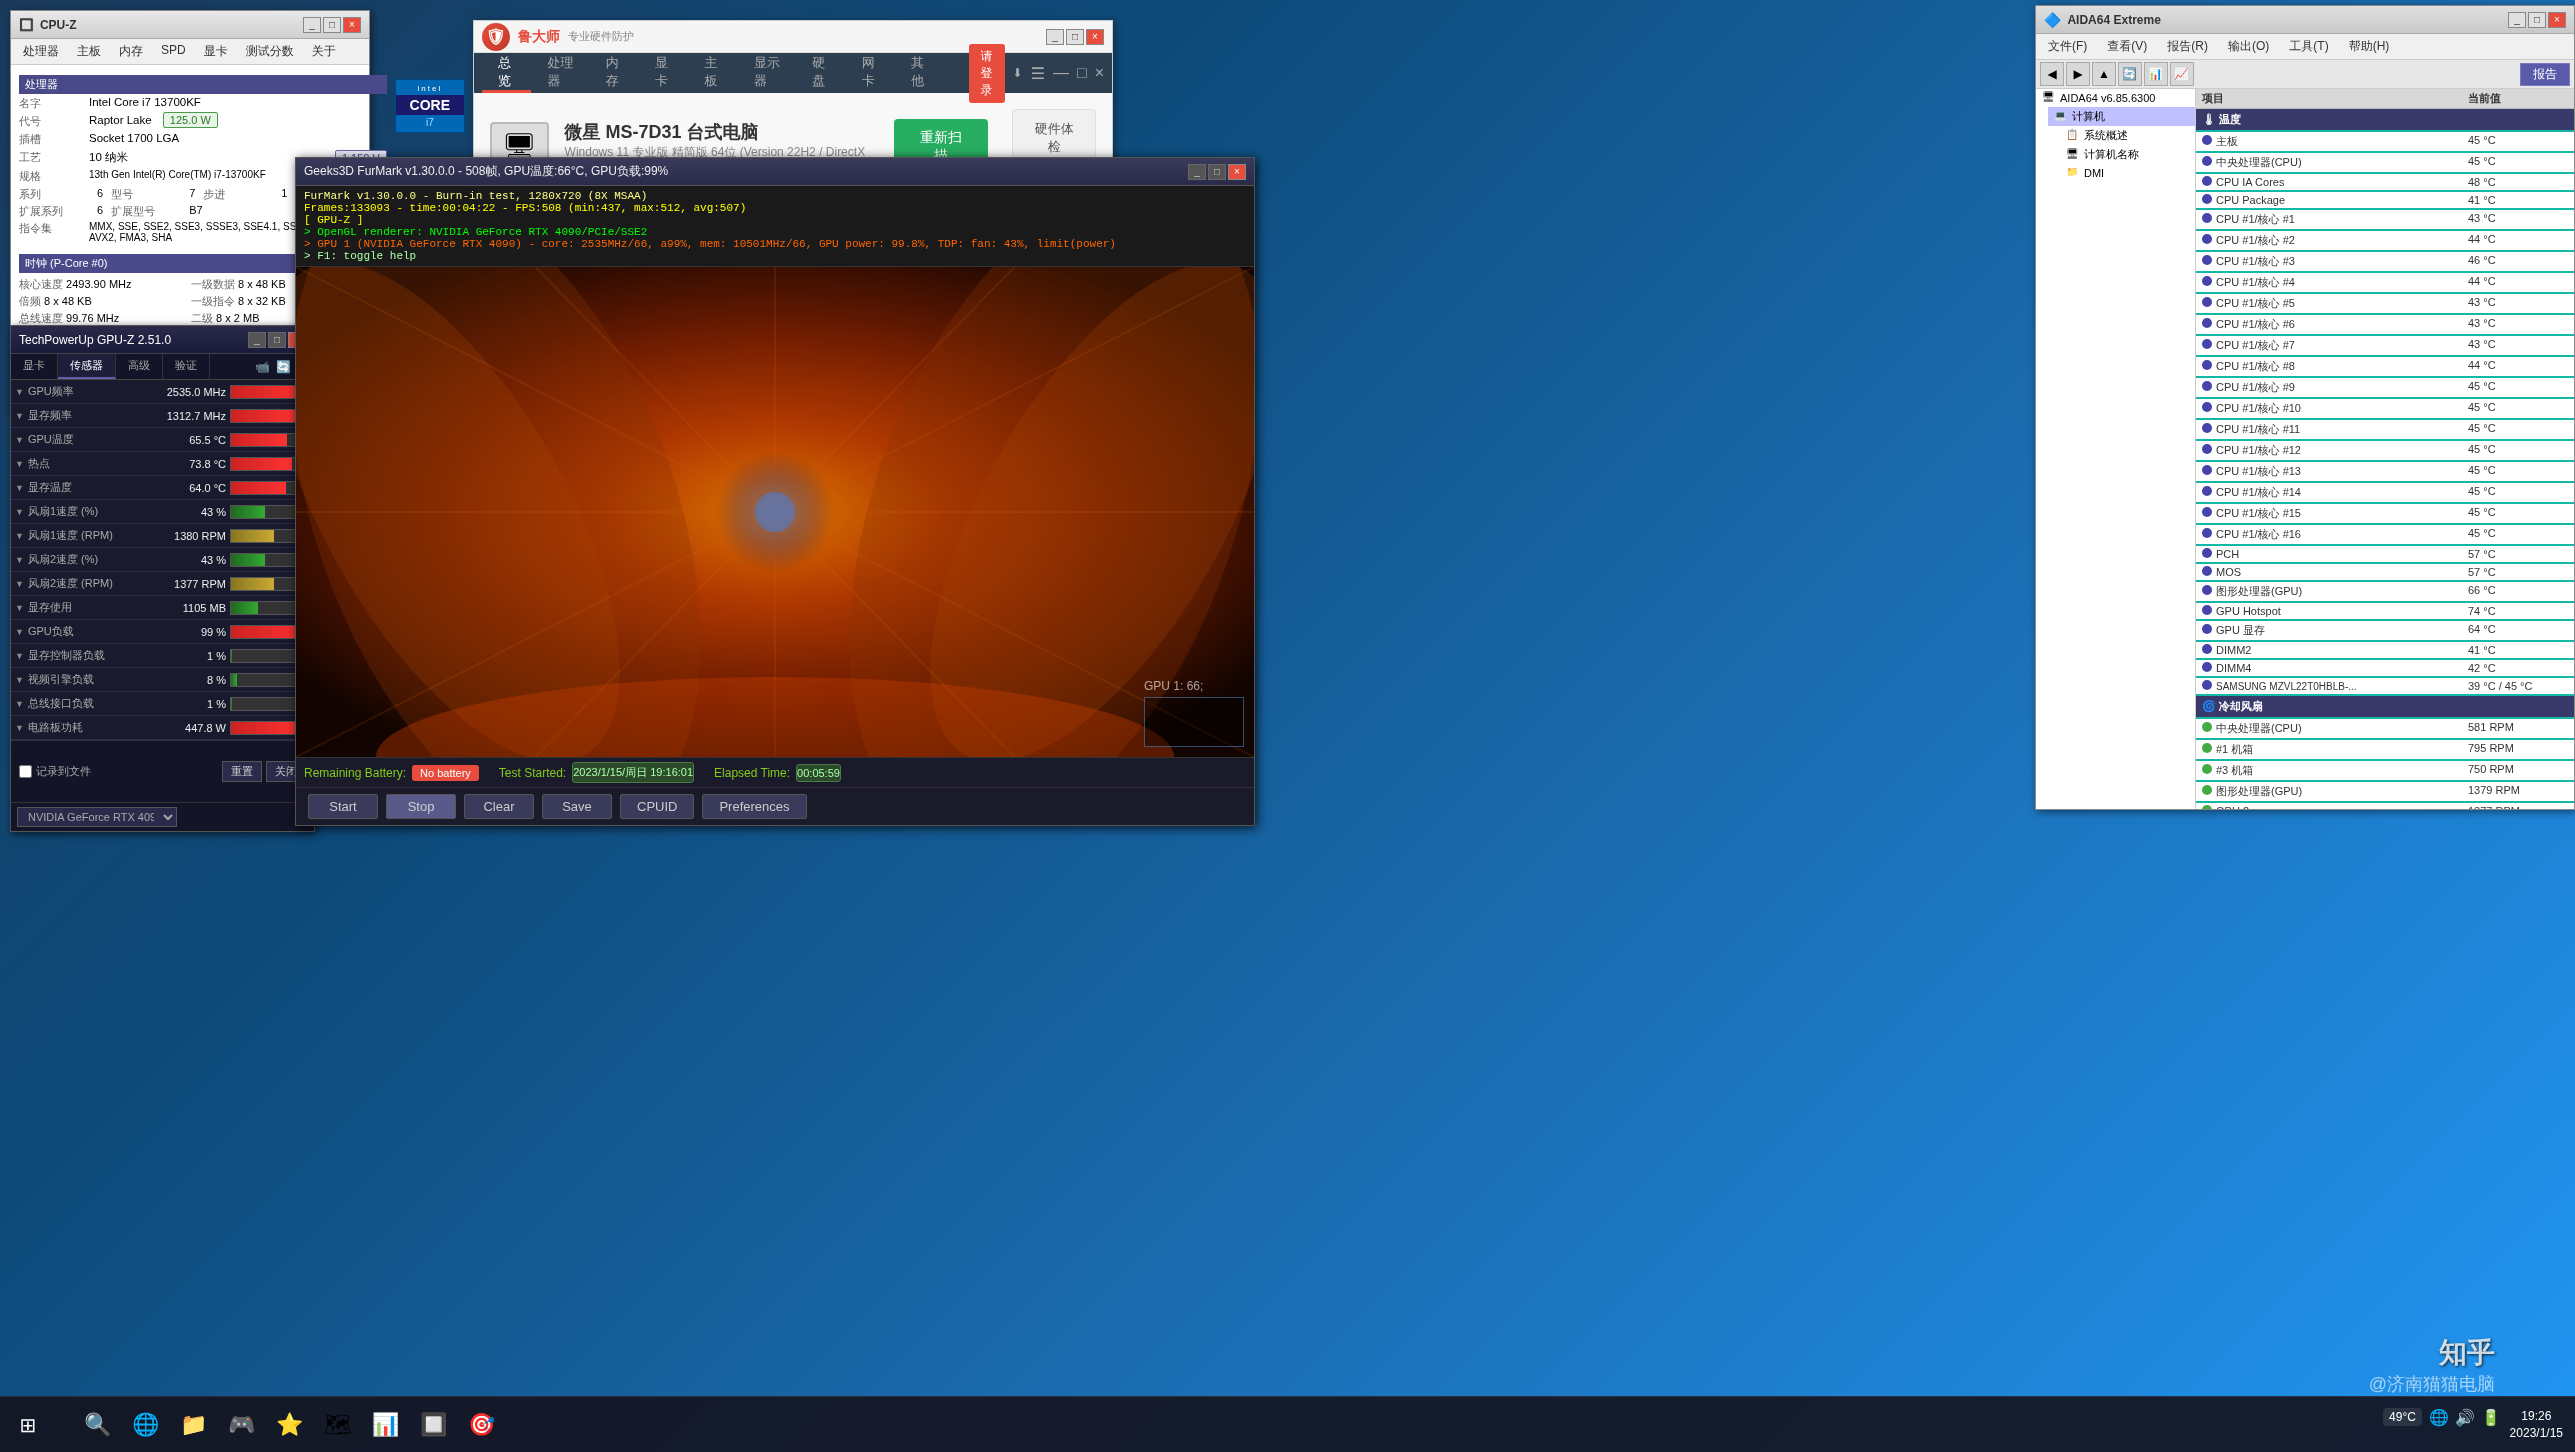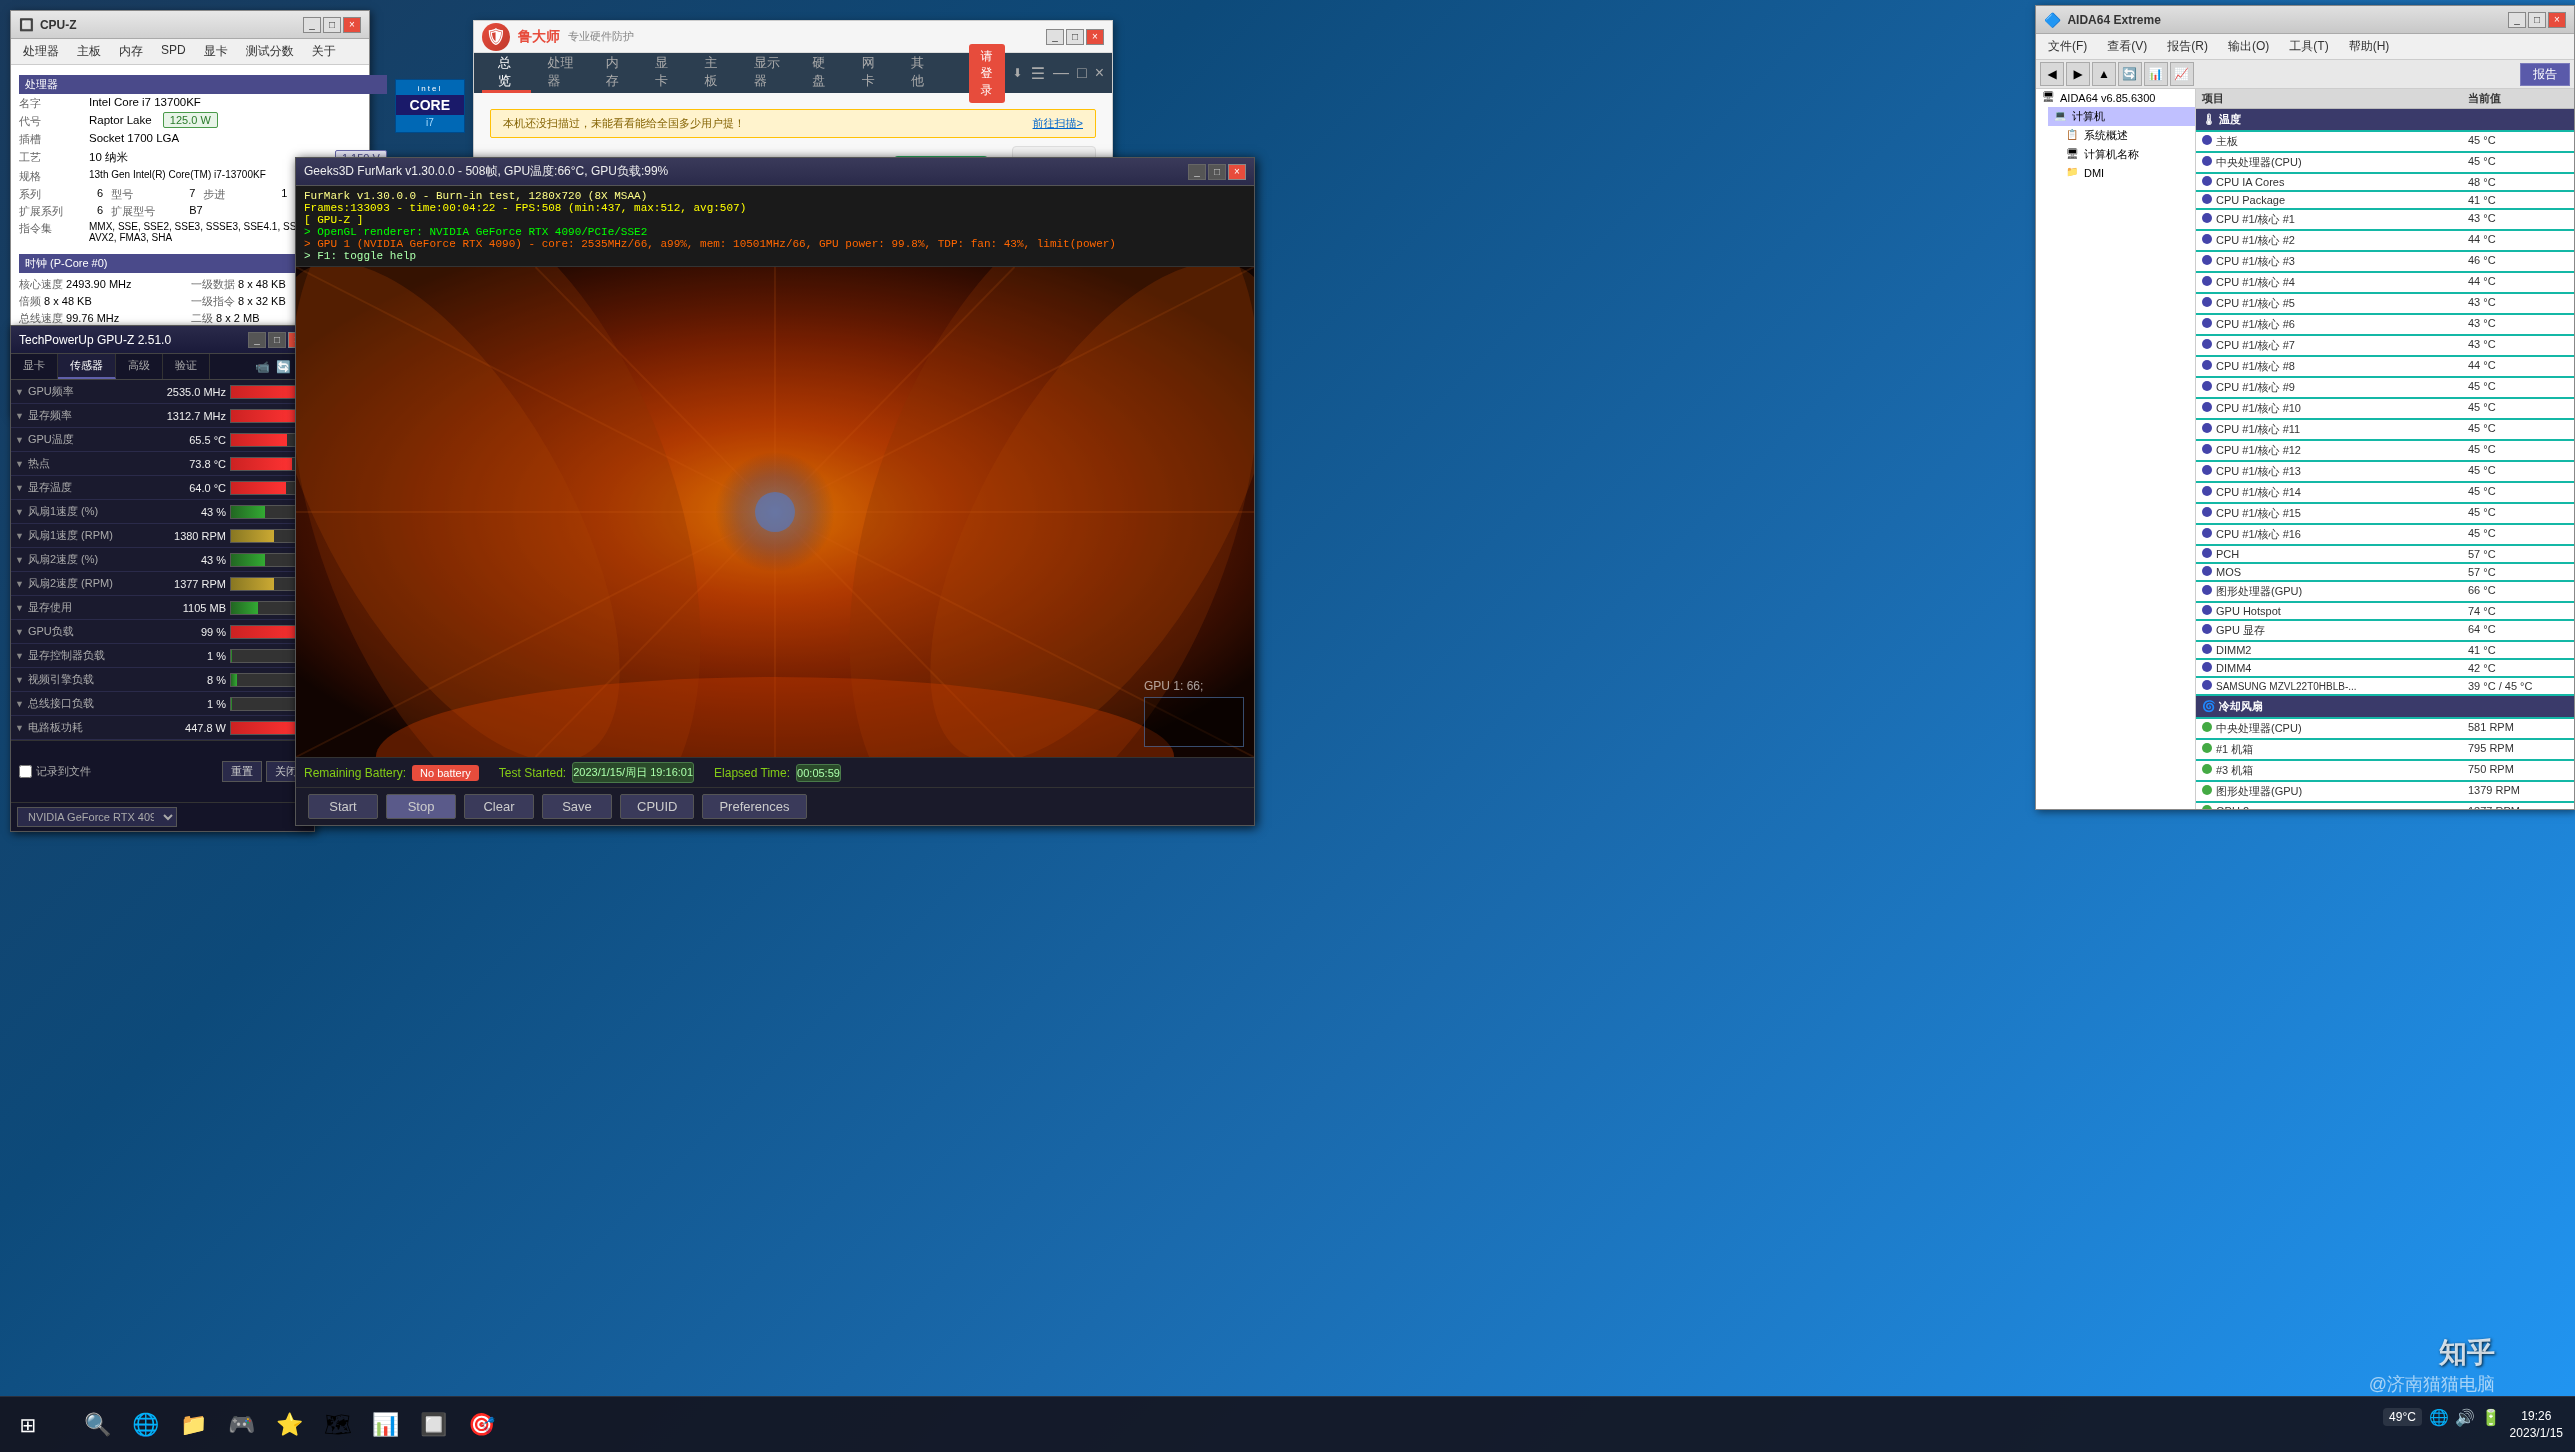--- a/index.html
+++ b/index.html
@@ -1057,24 +1057,20 @@
         <button style="background:#e74c3c;color:white;border:none;padding:4px 12px;border-radius:3px;cursor:pointer;font-size:12px;margin-left:24px;">请登录</button>
         <span>⬇</span>
         <span style="font-size:16px;cursor:pointer;">☰</span>
         <span style="font-size:16px;cursor:pointer;">—</span>
         <span style="font-size:16px;cursor:pointer;">□</span>
         <span style="font-size:16px;cursor:pointer;">×</span>
       </div>
     </div>
 
     <div class="ludashi-body">
-      <div class="alert-bar">
-        <span>本机还没扫描过，未能看看能给全国多少用户提！</span>
-        <a class="alert-link">前往扫描&gt;</a>
-      </div>
       <div class="computer-header">
         <div class="computer-icon">🖥</div>
         <div class="computer-info">
           <h2>微星 MS-7D31 台式电脑</h2>
           <p>Windows 11 专业版 精简版 64位 (Version 22H2 / DirectX 12)</p>
         </div>
         <button class="rescan-btn">重新扫描</button>
         <div style="display:flex; flex-direction:column; align-items:center; gap:4px;">
           <button class="hardware-check-btn">硬件体检</button>
           <span style="font-size:10px; color:#999;">硬件检测不准确？</span>

